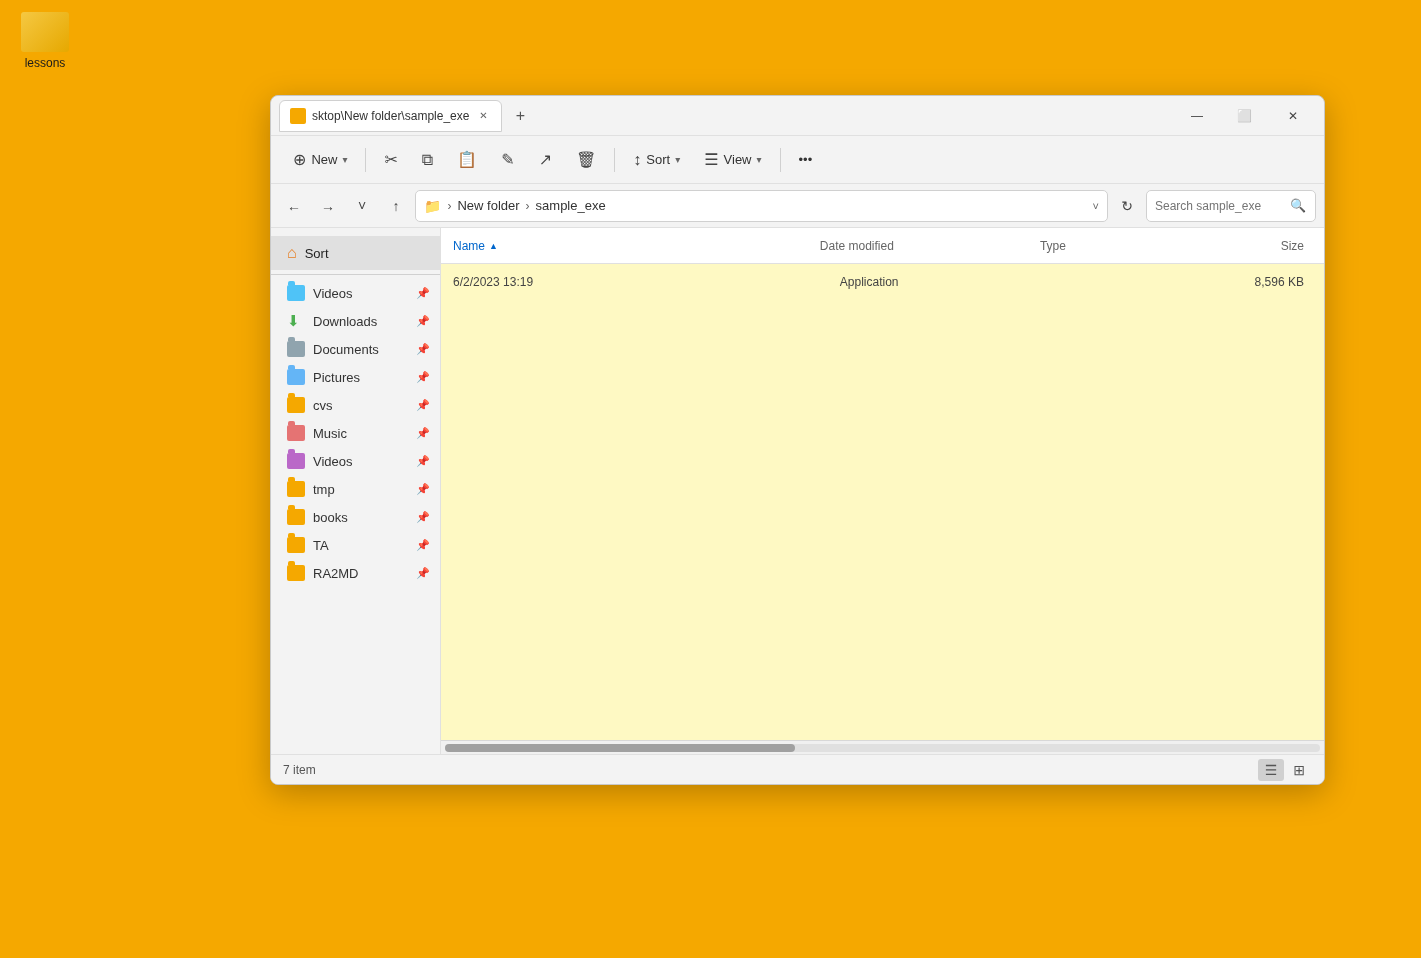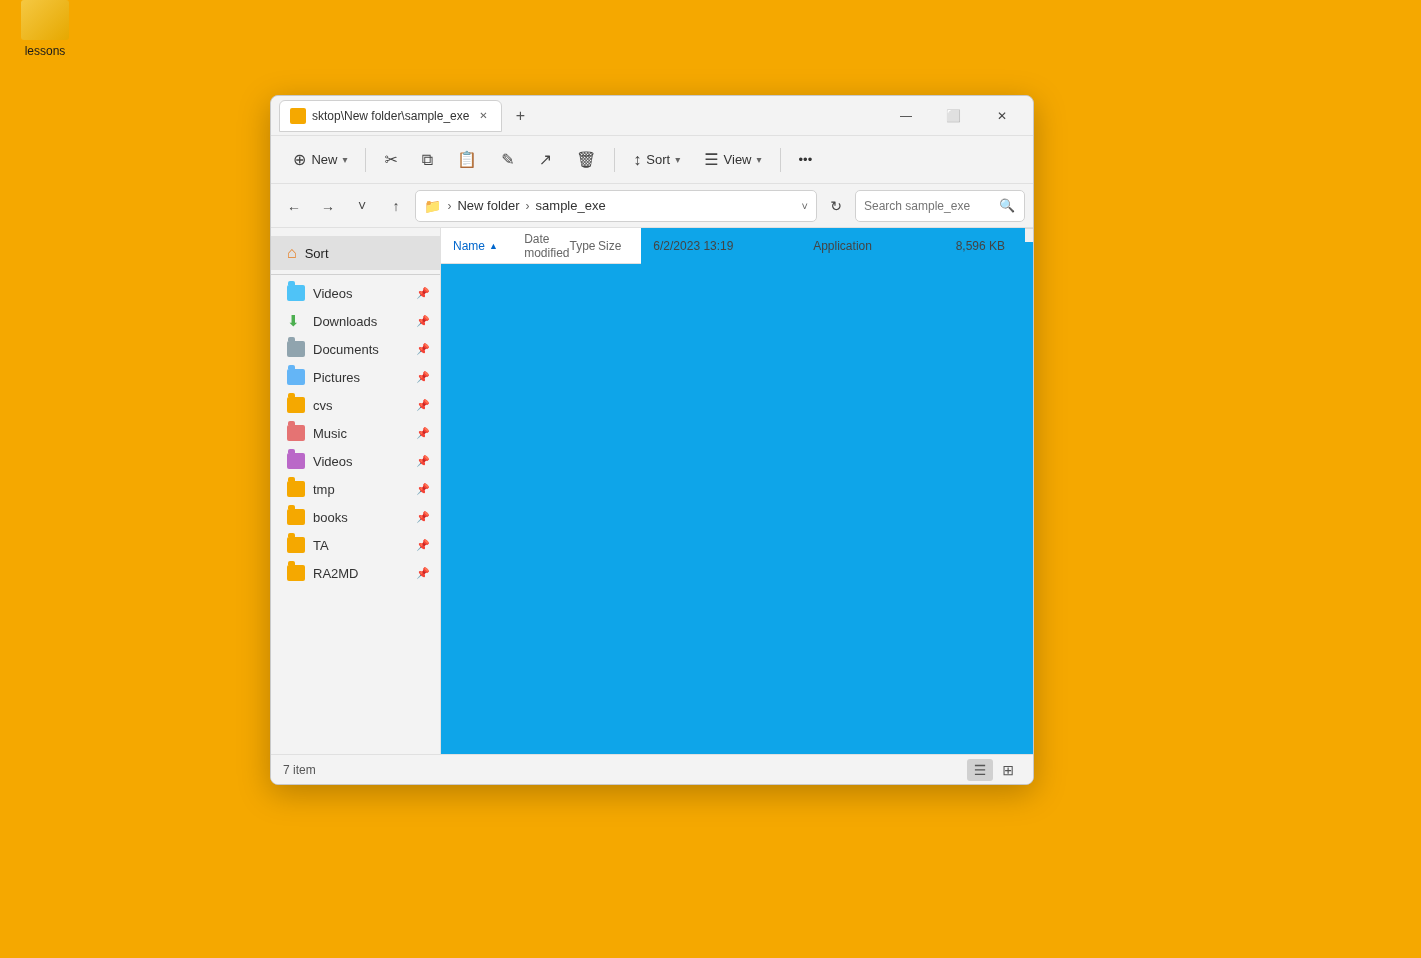--- a/index.html
+++ b/index.html
@@ -9,21 +9,21 @@
       height: 958px;
       font-family: 'Segoe UI', Arial, sans-serif;
       font-size: 13px;
       position: relative;
       overflow: hidden;
     }
 
     
     .desktop-icon {
       position: absolute;
-      top: 0;
+      top: 12px;
       left: 10px;
       display: flex;
       flex-direction: column;
       align-items: center;
       width: 70px;
       cursor: pointer;
     }
     .desktop-icon-img {
       width: 48px;
       height: 40px;
@@ -35,21 +35,21 @@
       font-size: 12px;
       margin-top: 4px;
       text-align: center;
     }
 
     
     .explorer-window {
       position: absolute;
       top: 95px;
       left: 270px;
-      width: 764px;
+      width: 1055px;
       height: 690px;
       background: #f3f3f3;
       border: 1px solid #c8c8c8;
       border-radius: 8px;
       box-shadow: 0 8px 32px rgba(0,0,0,0.25);
       display: flex;
       flex-direction: column;
       overflow: hidden;
     }
 
@@ -327,23 +327,24 @@
       align-items: center;
     }
     .sidebar-home-icon {
       font-size: 16px;
       color: #e67e22;
     }
 
     
     .content-pane {
       flex: 1;
-      background: #0ea5e9;
+      background: #fef9c3;
       overflow: hidden;
       display: flex;
+      flex-direction: column;
     }
 
     
     .file-list-header {
       display: flex;
       align-items: center;
       border-bottom: 1px solid #e0e0e0;
       padding: 0 12px;
       height: 36px;
       background: #ffffff;

